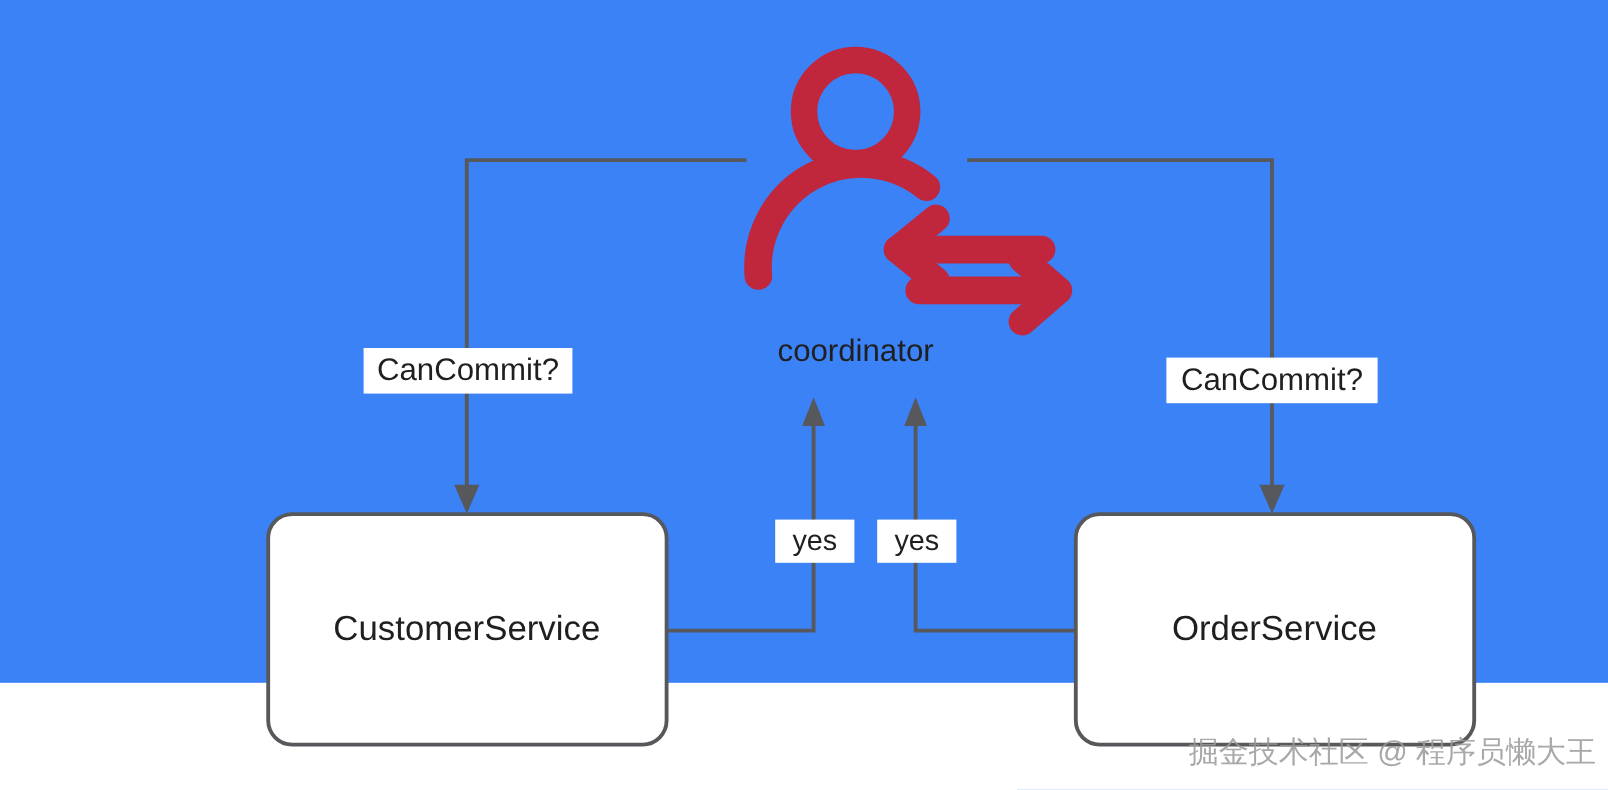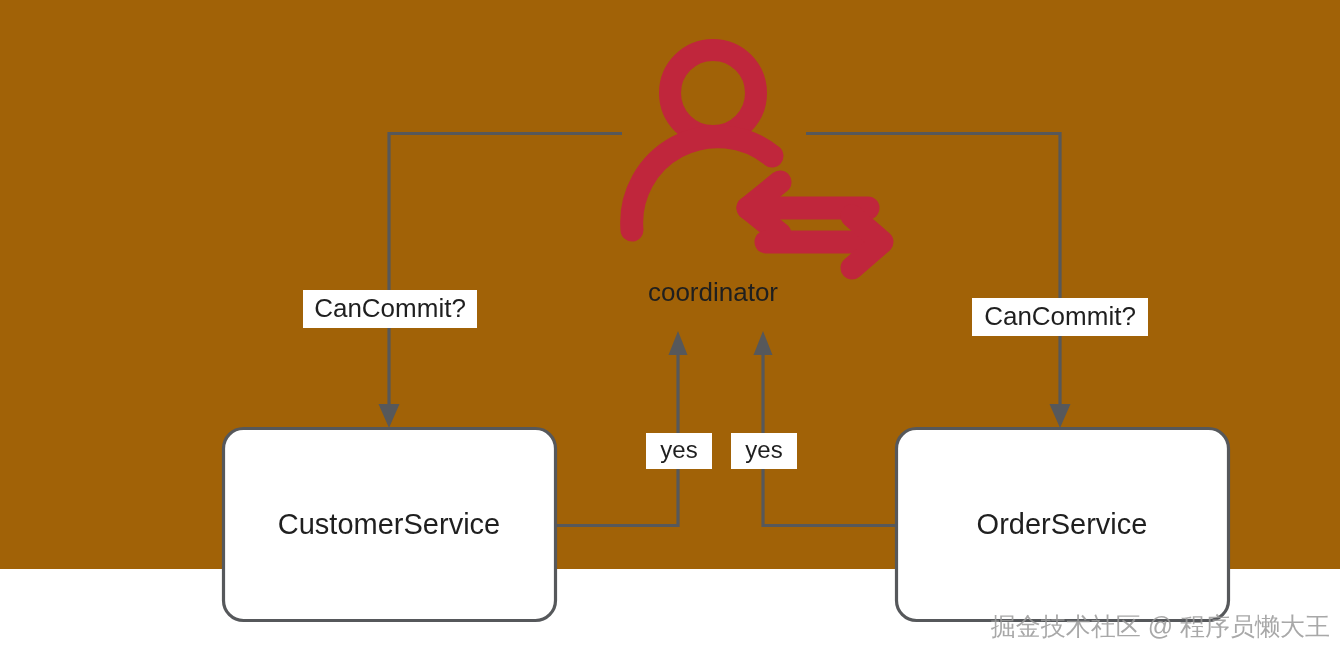--- a/index.html
+++ b/index.html
@@ -11,21 +11,21 @@
   body {
     width: 1340px;
     height: 658px;
     overflow: hidden;
     font-family: "Liberation Sans", sans-serif;
   }
   #diagram-root {
     position: relative;
     width: 1340px;
     height: 569px;
-    background: #a16207;
+    background: #3b82f6;
   }
   #diagram-svg {
     position: absolute;
     top: 0;
     left: 0;
     width: 1340px;
     height: 658px;
     display: block;
   }
   .edge-label {

